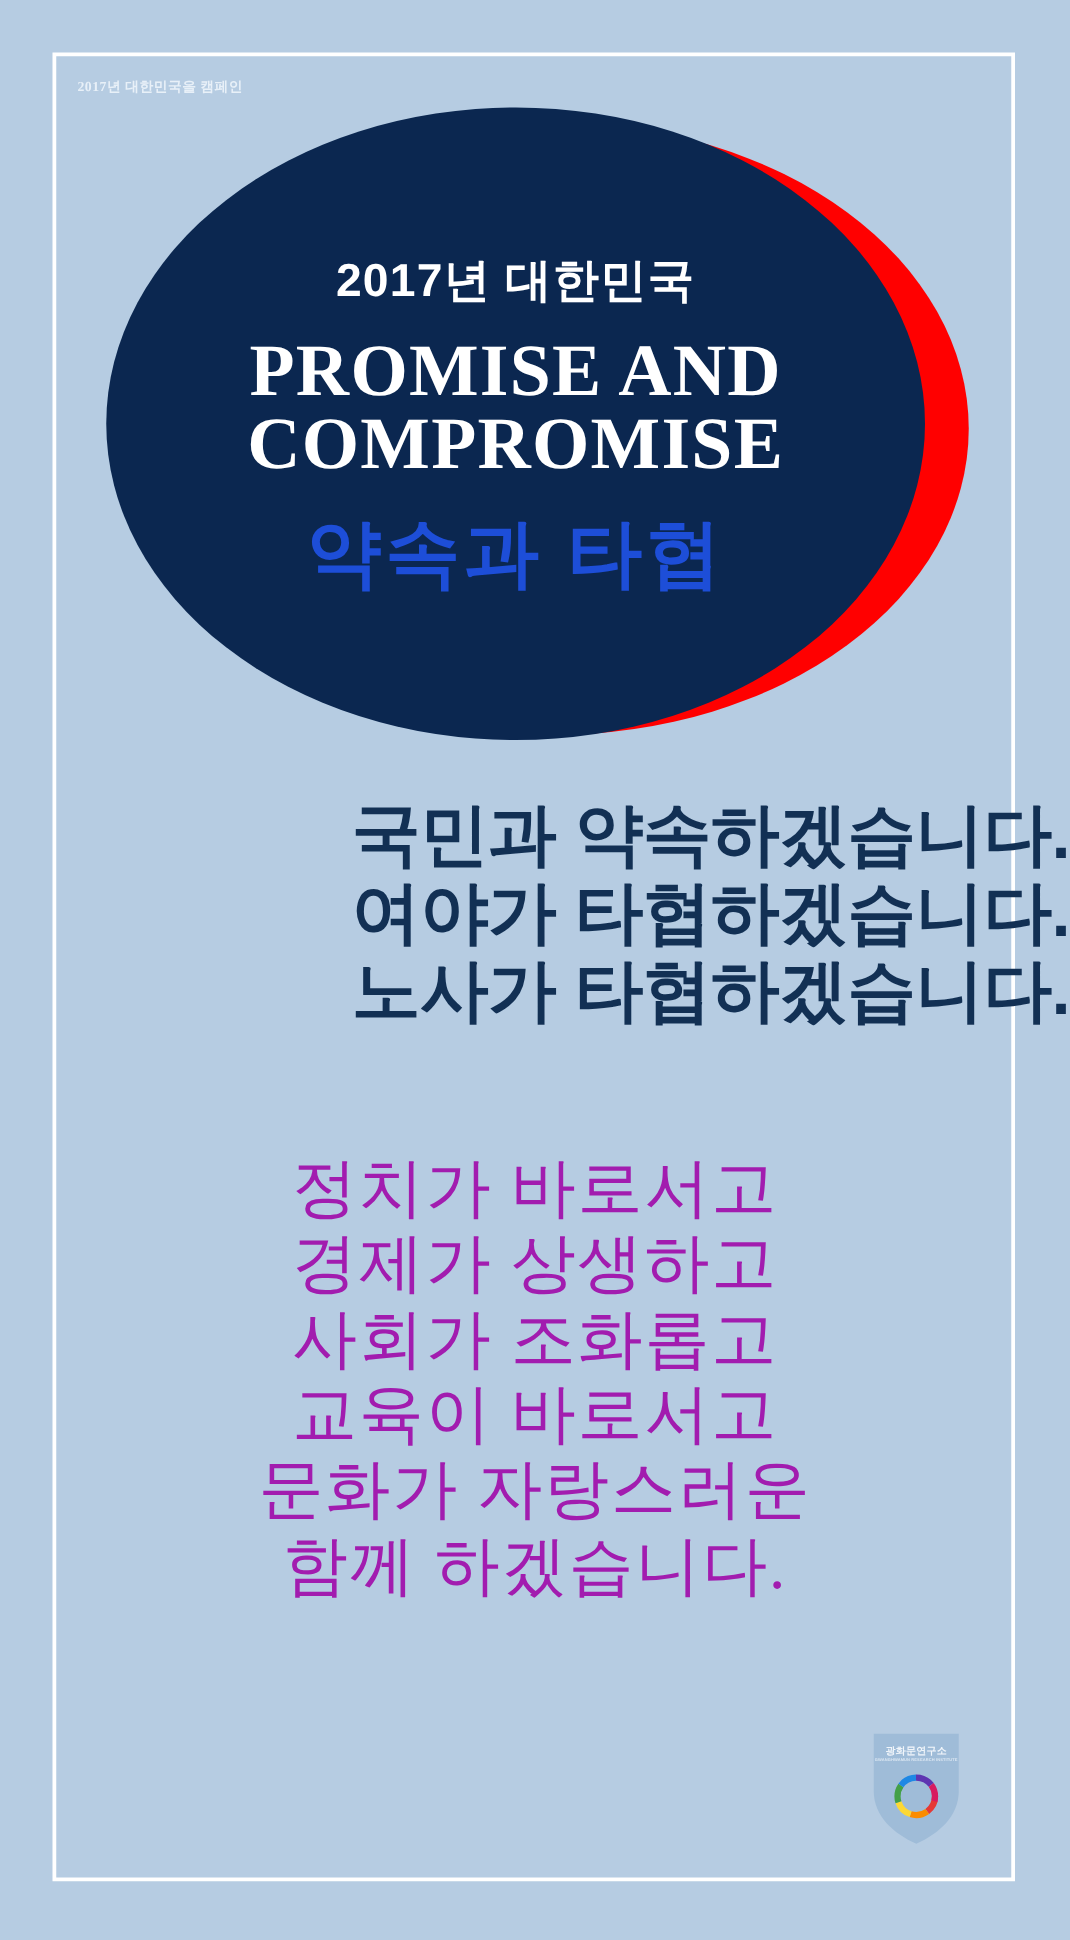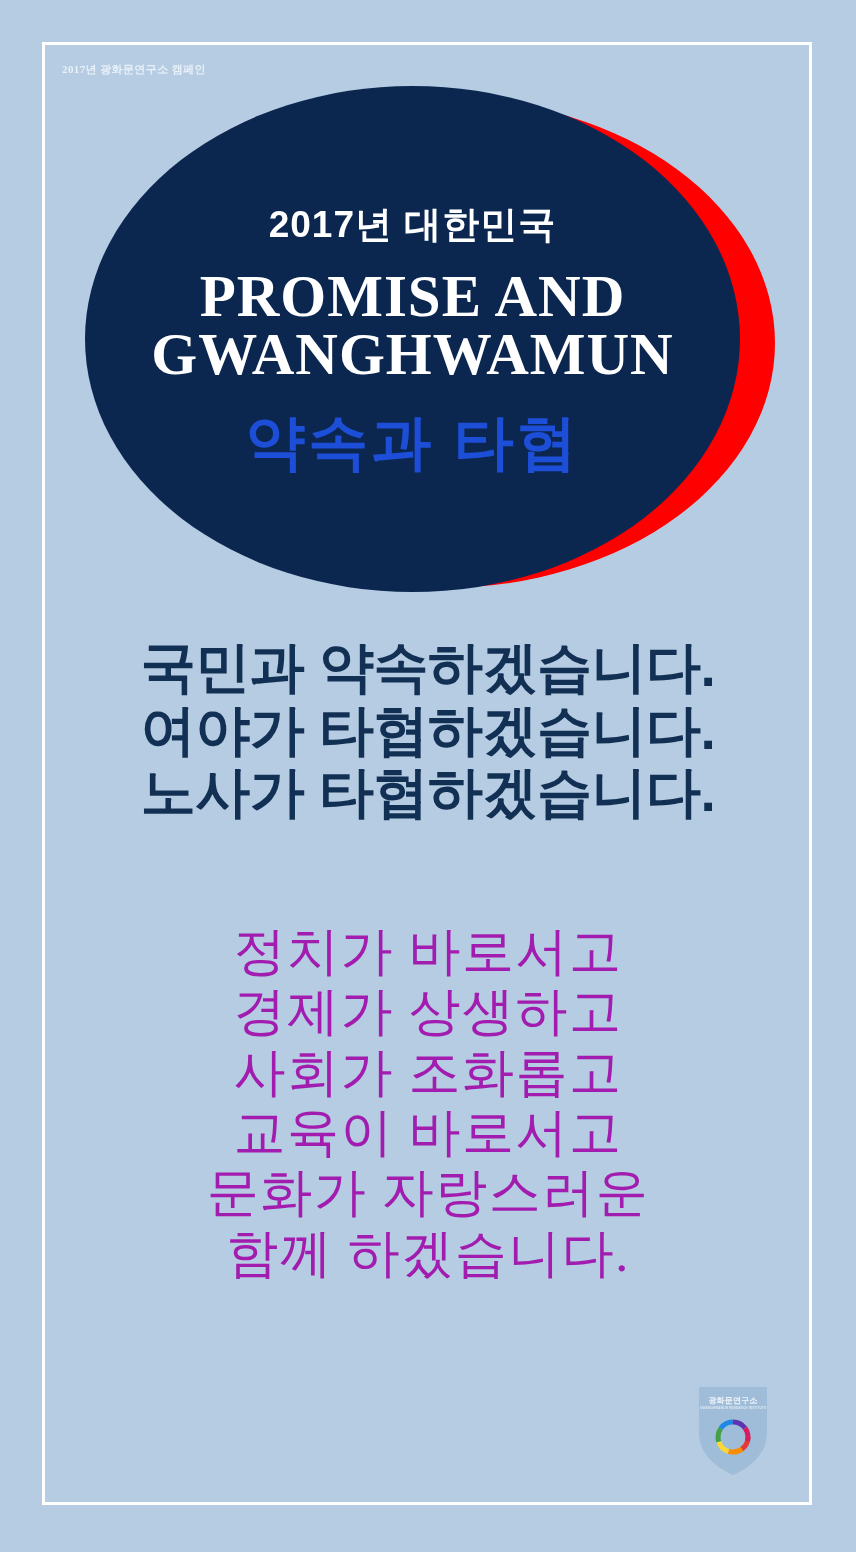--- a/index.html
+++ b/index.html
@@ -110,21 +110,21 @@
     color: #1d4ed8;
     letter-spacing: 3px;
     white-space: nowrap;
   }
   
   #headline {
     position: absolute;
     left: 0;
     top: 636px;
     width: 856px;
-    text-align: center;
+    text-align: right;
   }
   #headline .hl-line {
     display: block;
     font-family: "Liberation Sans", sans-serif;
     font-size: 55px;
     font-weight: 700;
     color: #123054;
     line-height: 1.14;
     letter-spacing: -0.5px;
     white-space: nowrap;
@@ -183,30 +183,30 @@
     white-space: nowrap;
   }
 </style>
 </head>
 <body>
 
 <div id="poster">
 
   <div id="frame"></div>
 
-  <div id="caption">2017년 광화문연구소 캠페인</div>
+  <div id="caption">2017년 대한민국을 캠페인</div>
 
   <div id="emblem-group">
     <div id="ellipse-red"></div>
     <div id="ellipse-navy"></div>
     <div id="emblem-text">
       <div id="emblem-year">2017년 대한민국</div>
       <div id="emblem-en">
         <span class="en-line">PROMISE AND</span>
-        <span class="en-line">GWANGHWAMUN</span>
+        <span class="en-line">COMPROMISE</span>
       </div>
       <div id="emblem-ko">약속과 타협</div>
     </div>
   </div>
 
   <div id="headline">
     <span class="hl-line">국민과 약속하겠습니다.</span>
     <span class="hl-line">여야가 타협하겠습니다.</span>
     <span class="hl-line">노사가 타협하겠습니다.</span>
   </div>

